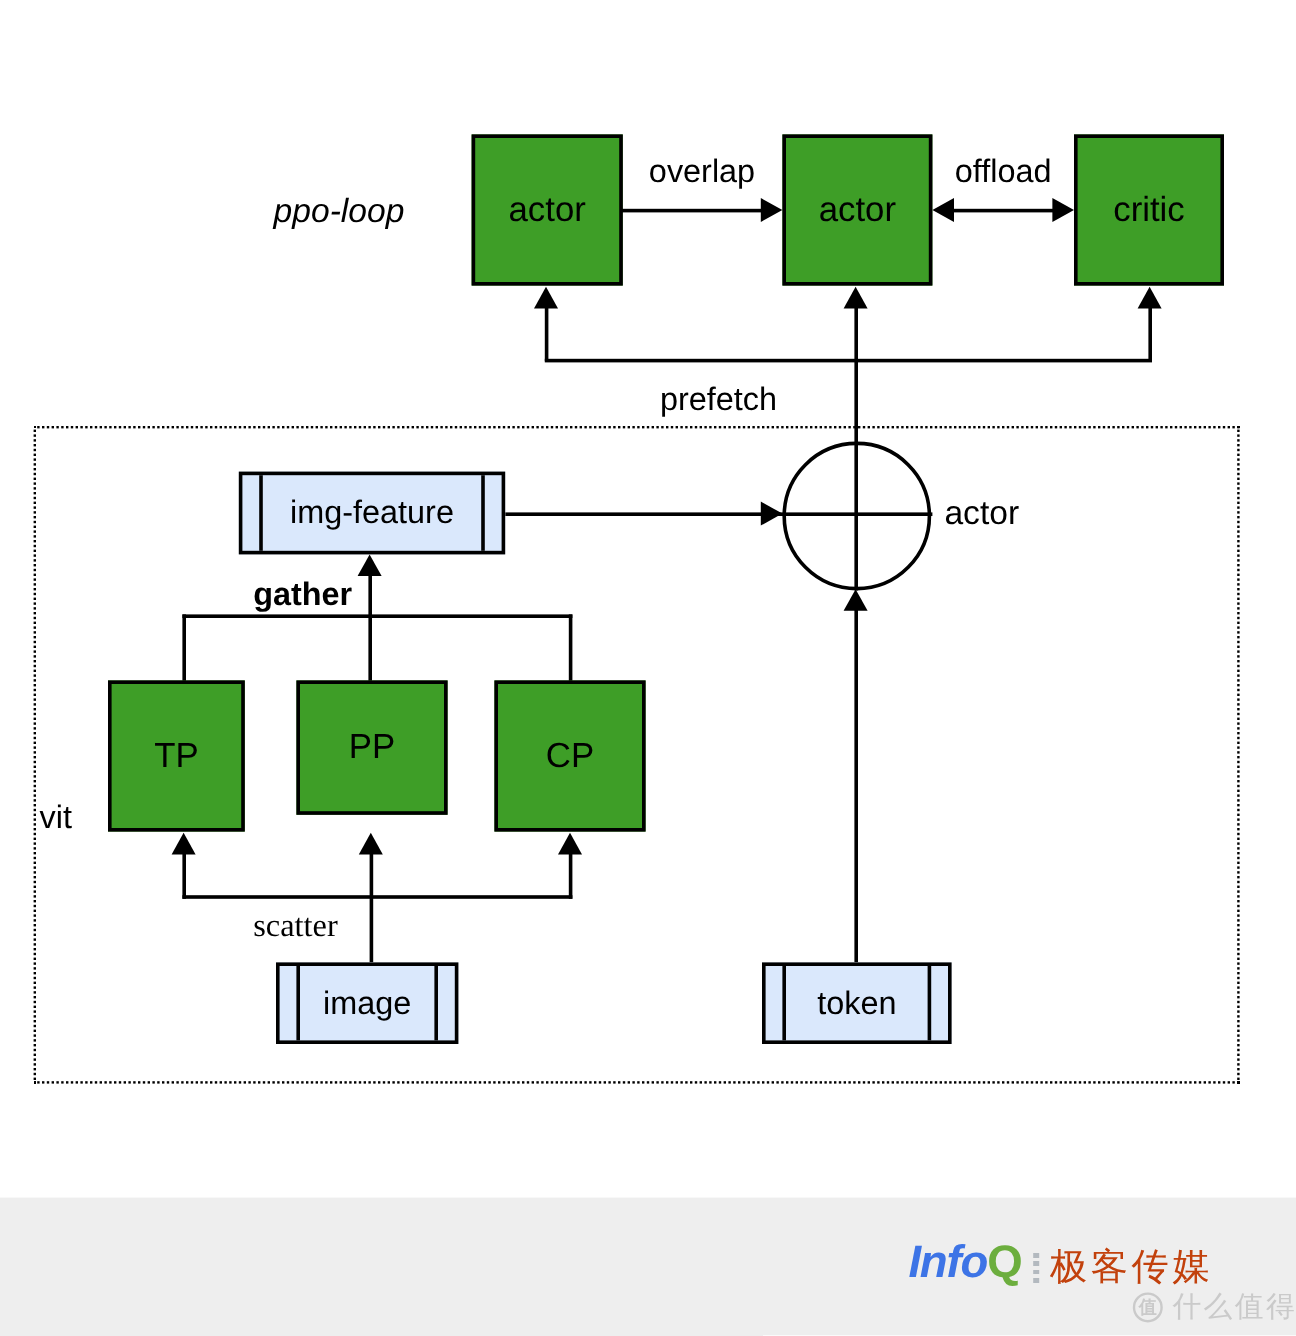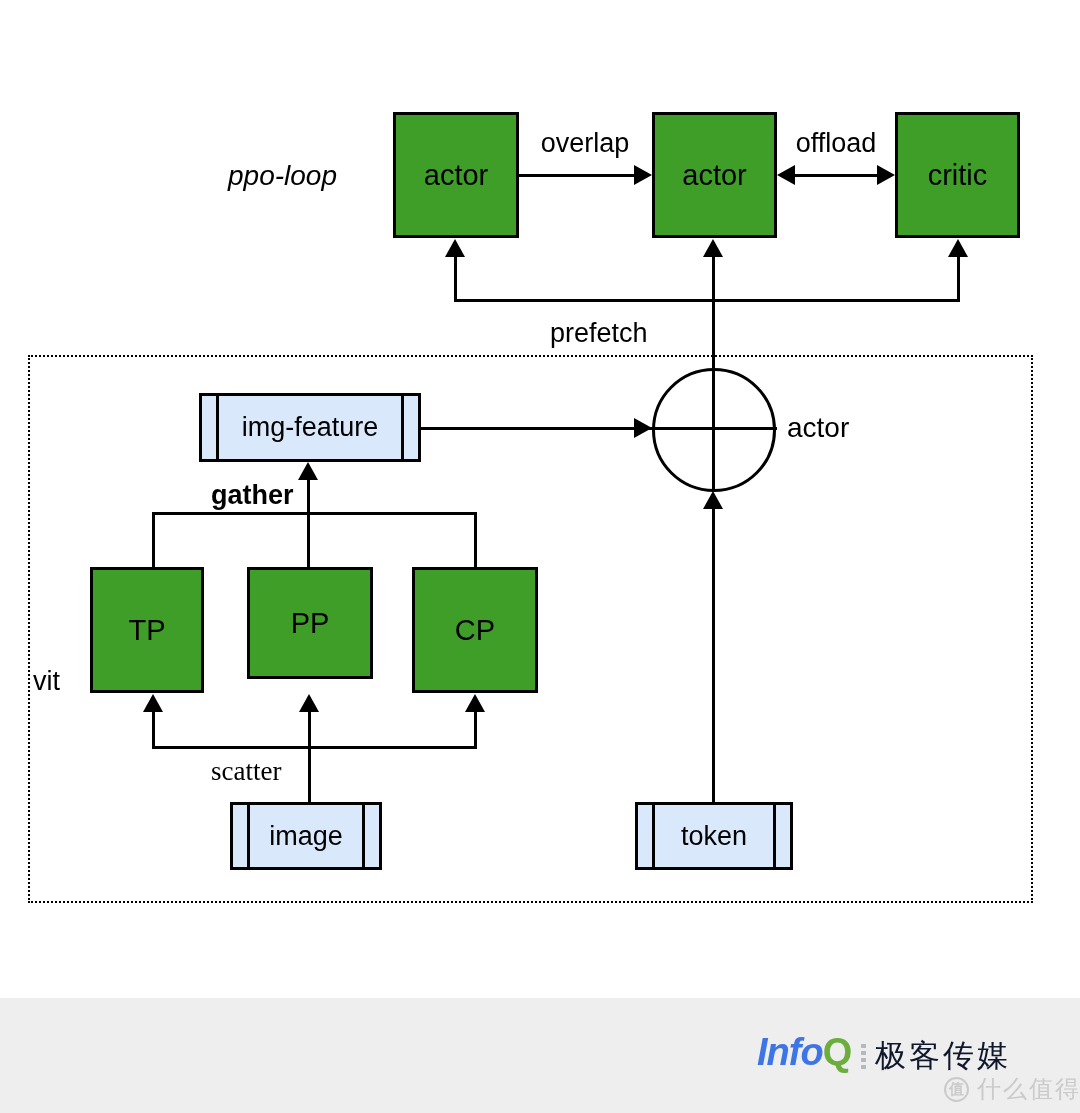--- a/index.html
+++ b/index.html
@@ -56,21 +56,21 @@
   }
   
   .footer-band { position:absolute; left:0; top:998px; width:1080px; height:115px; background:#EEEEEE; }
   .infoq-logo { position:absolute; left:757px; top:1031px; font-size:38px; font-weight:bold; letter-spacing:-1px; }
   .infoq-info { color:#3D74E6;font-style:italic; }
   .infoq-q    { color:#6CAE3E; }
   .infoq-mark {
     position:absolute; left:861px; top:1044px; width:5px; height:26px;
     background:repeating-linear-gradient(#B3B9BF 0 4px, transparent 4px 7px);
   }
-  .brand-cn { position:absolute; left:875px; top:1035px; font-size:31px; color:#0f172a; letter-spacing:3px; white-space:nowrap; }
+  .brand-cn { position:absolute; left:875px; top:1035px; font-size:31px; color:#c2410c; letter-spacing:3px; white-space:nowrap; }
   .watermark { position:absolute; left:944px; top:1073px; display:flex; align-items:center; gap:8px; color:#CACACA; }
   .wm-badge {
     width:25px; height:25px; border:2px solid #CACACA; border-radius:50%;
     display:flex; align-items:center; justify-content:center;
     font-size:15px; font-weight:bold; box-sizing:border-box;
   }
   .wm-text { font-size:24px; letter-spacing:2px; white-space:nowrap; }
 </style>
 </head>
 <body>

